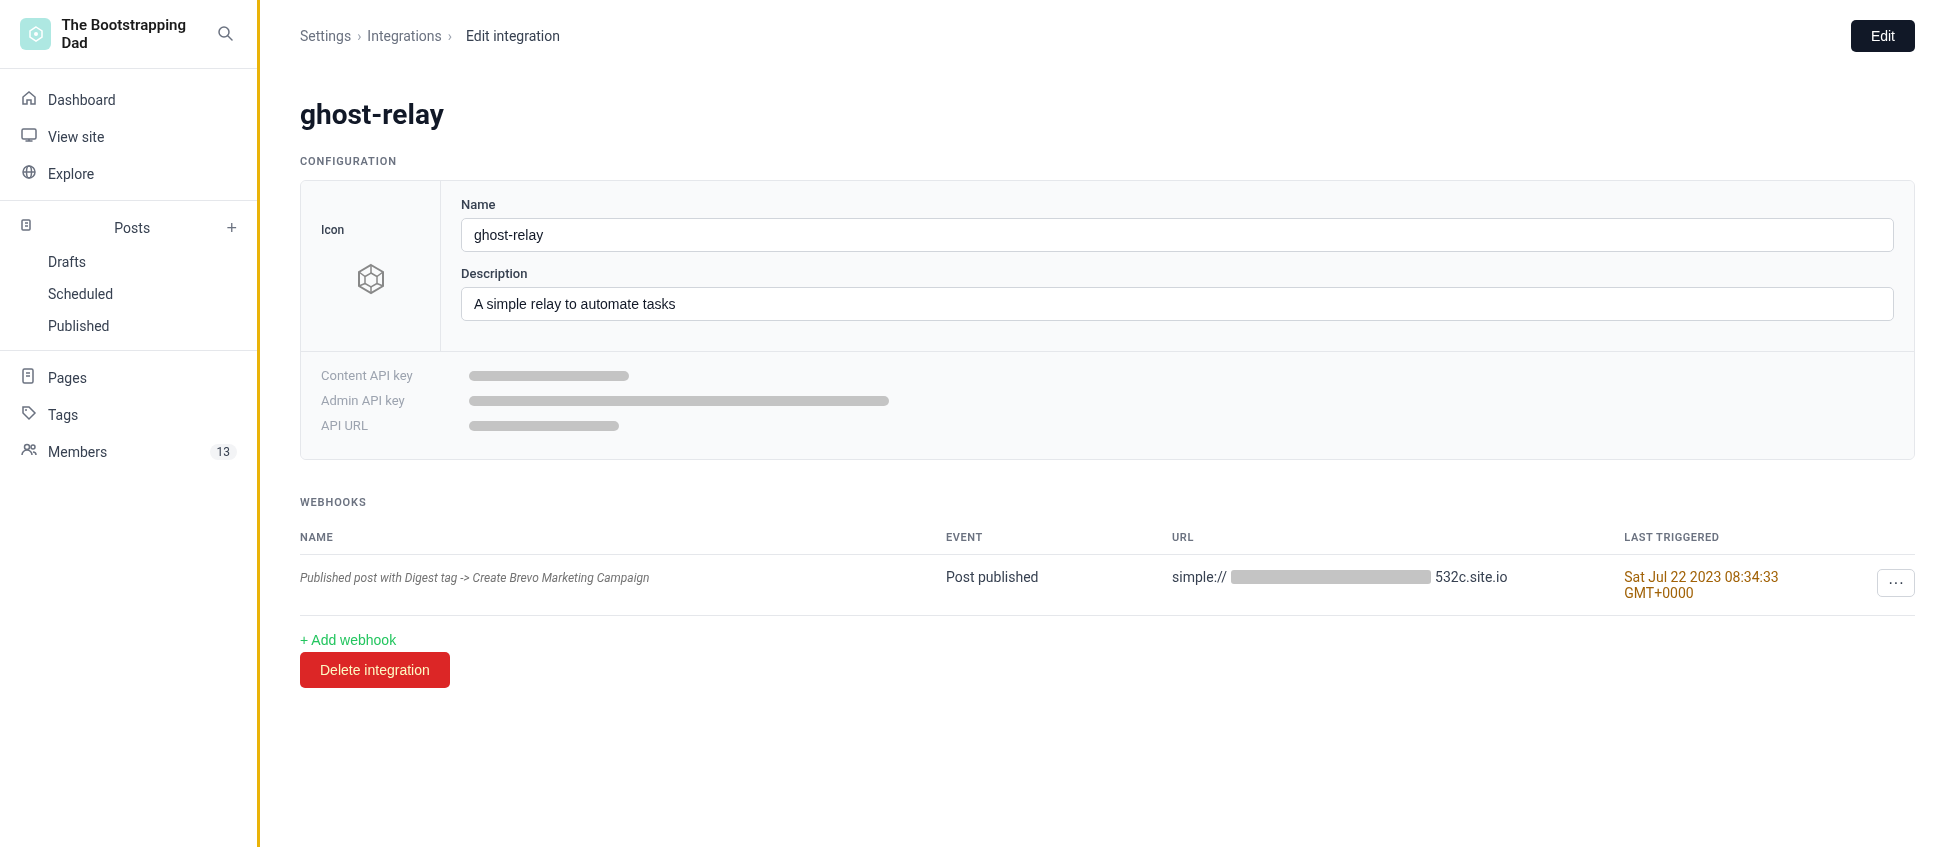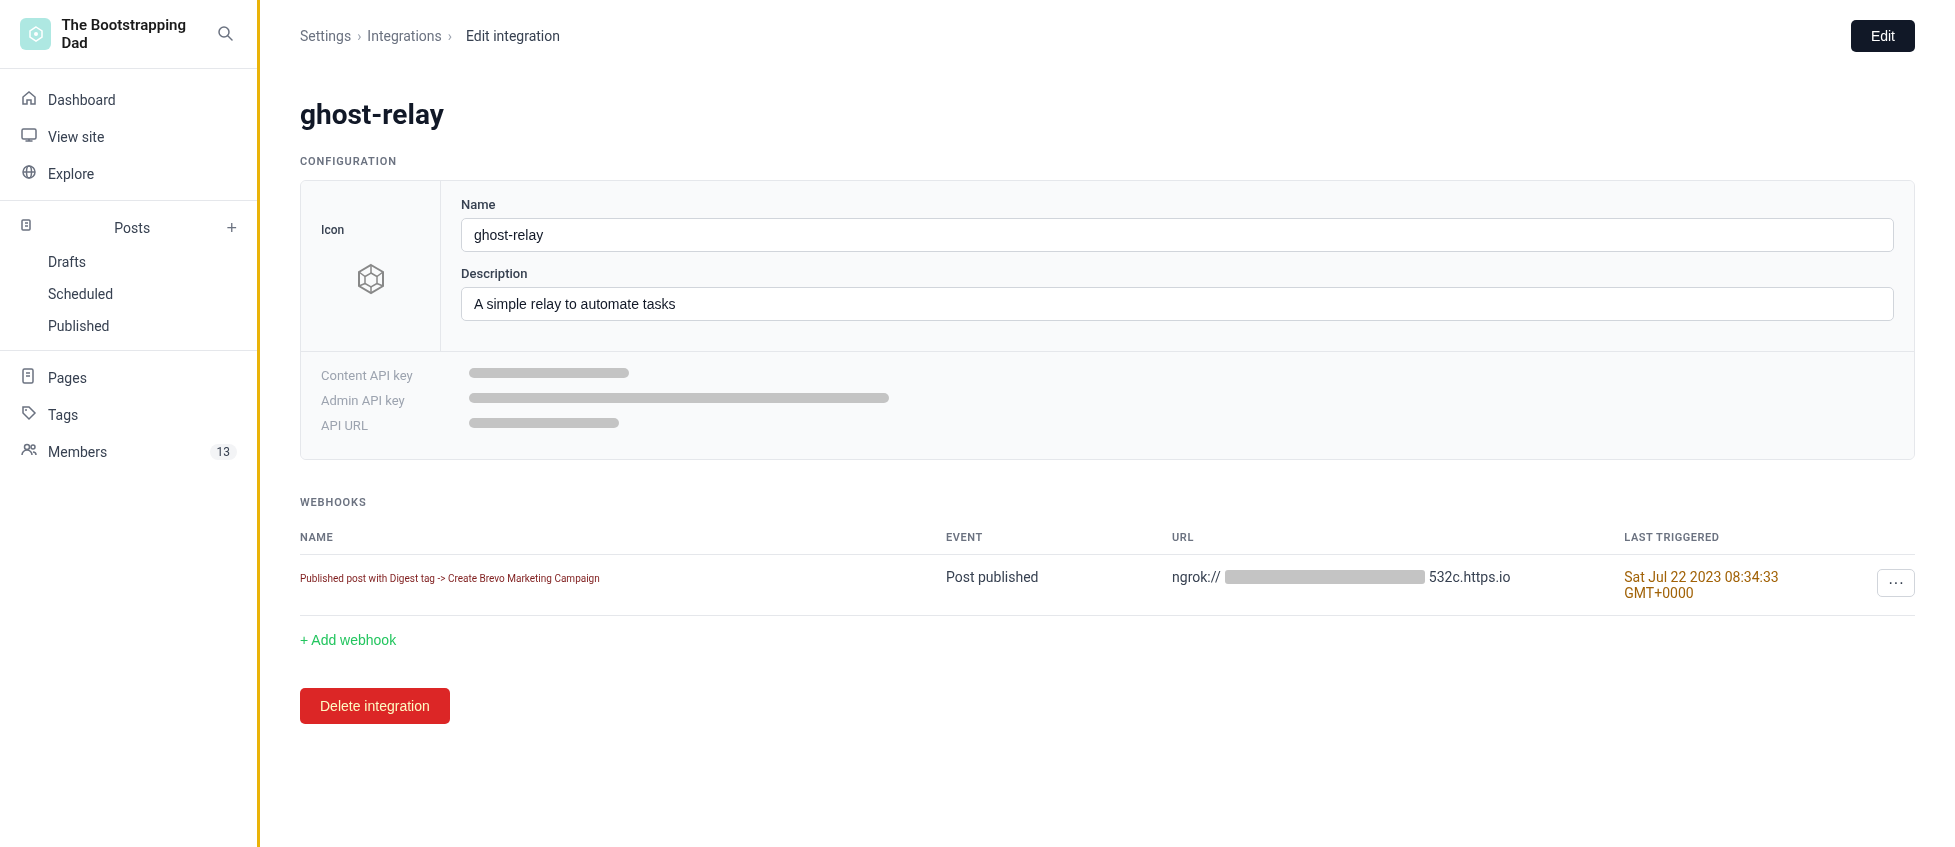--- a/index.html
+++ b/index.html
@@ -220,37 +220,37 @@
       outline: none;
     }
 
     
     .config-bottom {
       padding: 16px 20px;
       background: #f9fafb;
     }
     .api-row {
       display: flex;
-      align-items: flex-start;
+      align-items: center;
       gap: 28px;
       margin-bottom: 10px;
     }
     .api-row-label {
       font-size: 13px;
       color: #9ca3af;
       min-width: 120px;
     }
     .api-value-bar {
       height: 10px;
       border-radius: 5px;
       background: #c4c4c4;
     }
 
     
-    .webhooks-section { margin-bottom: 36px; }
+    .webhooks-section { }
     .webhooks-table {
       width: 100%;
       border-collapse: collapse;
       margin-bottom: 12px;
     }
     .webhooks-table th {
       text-align: left;
       font-size: 11px;
       font-weight: 600;
       letter-spacing: 0.05em;
@@ -259,21 +259,21 @@
       padding: 10px 0;
       border-bottom: 1px solid #e5e7eb;
     }
     .webhooks-table td {
       padding: 14px 0;
       font-size: 14px;
       color: #374151;
       border-bottom: 1px solid #e5e7eb;
       vertical-align: top;
     }
-    .webhook-name { font-size: 10px; color: #7f1d1d; }
+    .webhook-name { font-size: 12px; color: #737373; font-style: italic; }
     .webhook-event { font-size: 14px; color: #374151; }
     .webhook-url {
       display: flex;
       align-items: center;
       gap: 4px;
     }
     .webhook-url-text { font-size: 14px; color: #374151; }
     .url-blur-bar {
       display: inline-block;
       height: 14px;
@@ -504,23 +504,23 @@
         <tbody>
           <tr>
             <td>
               <span class="webhook-name">Published post with Digest tag -&gt; Create Brevo Marketing Campaign</span>
             </td>
             <td>
               <span class="webhook-event">Post published</span>
             </td>
             <td>
               <div class="webhook-url">
-                <span class="webhook-url-text">ngrok://</span>
+                <span class="webhook-url-text">simple://</span>
                 <span class="url-blur-bar" style="width:200px;"></span>
-                <span class="webhook-url-text">532c.https.io</span>
+                <span class="webhook-url-text">532c.site.io</span>
               </div>
             </td>
             <td>
               <span class="webhook-triggered">Sat Jul 22 2023 08:34:33 GMT+0000</span>
             </td>
             <td class="webhook-actions">
               <button class="dots-btn">···</button>
             </td>
           </tr>
         </tbody>

